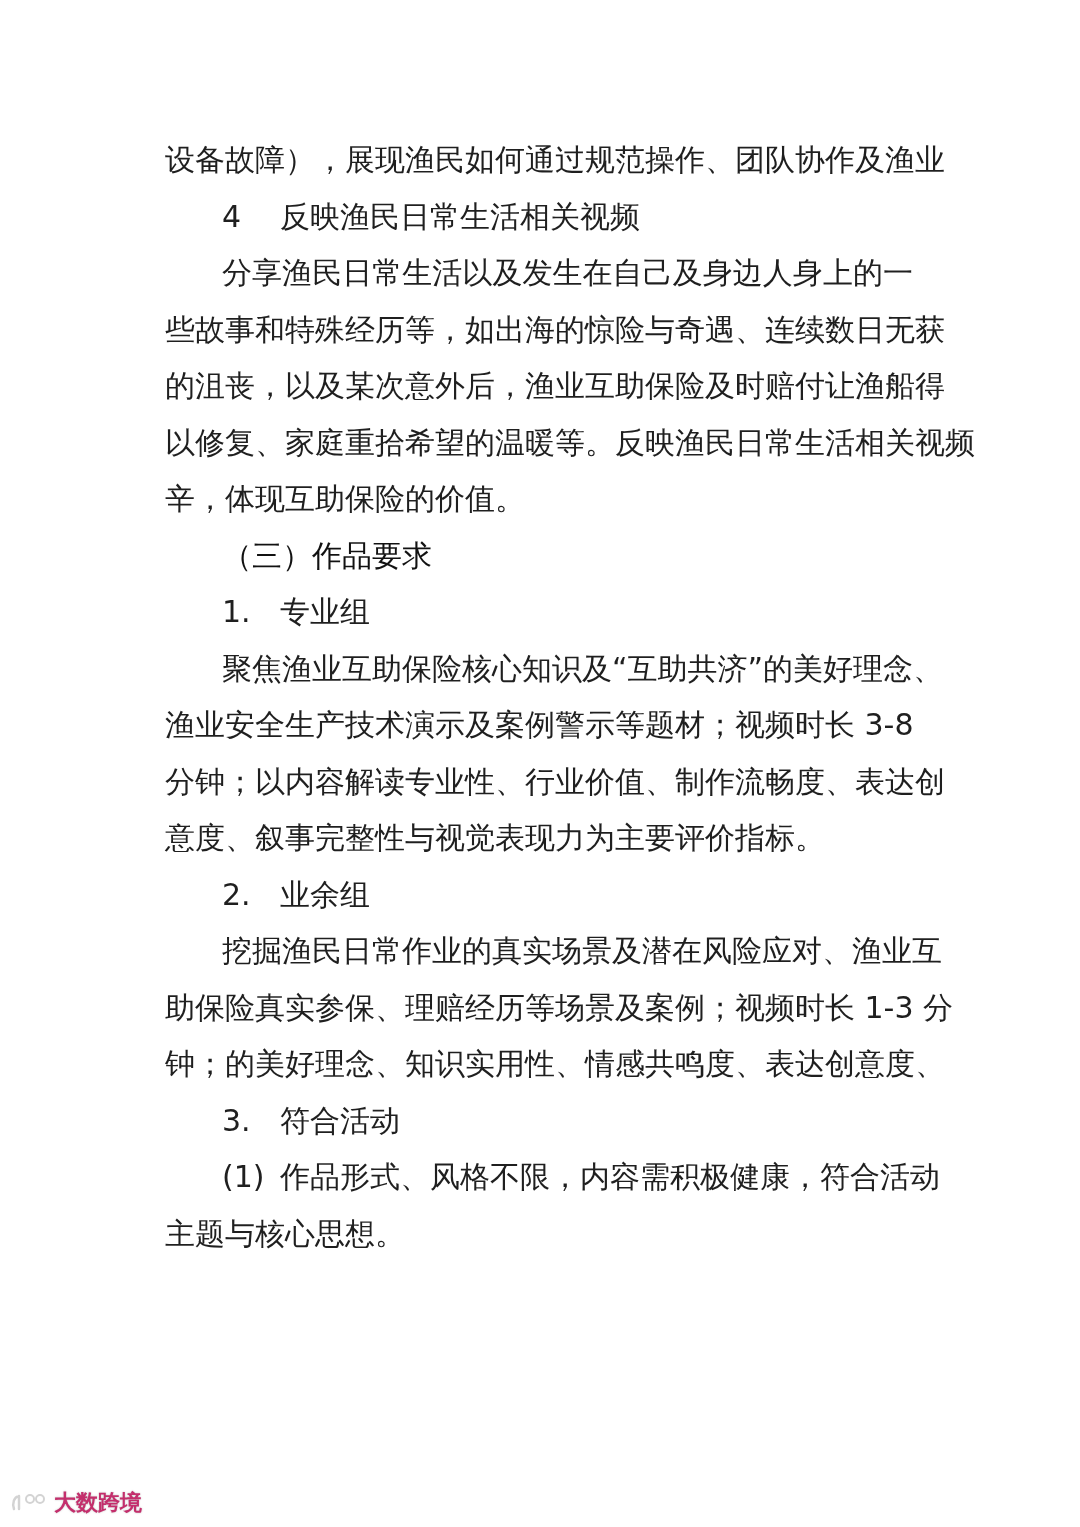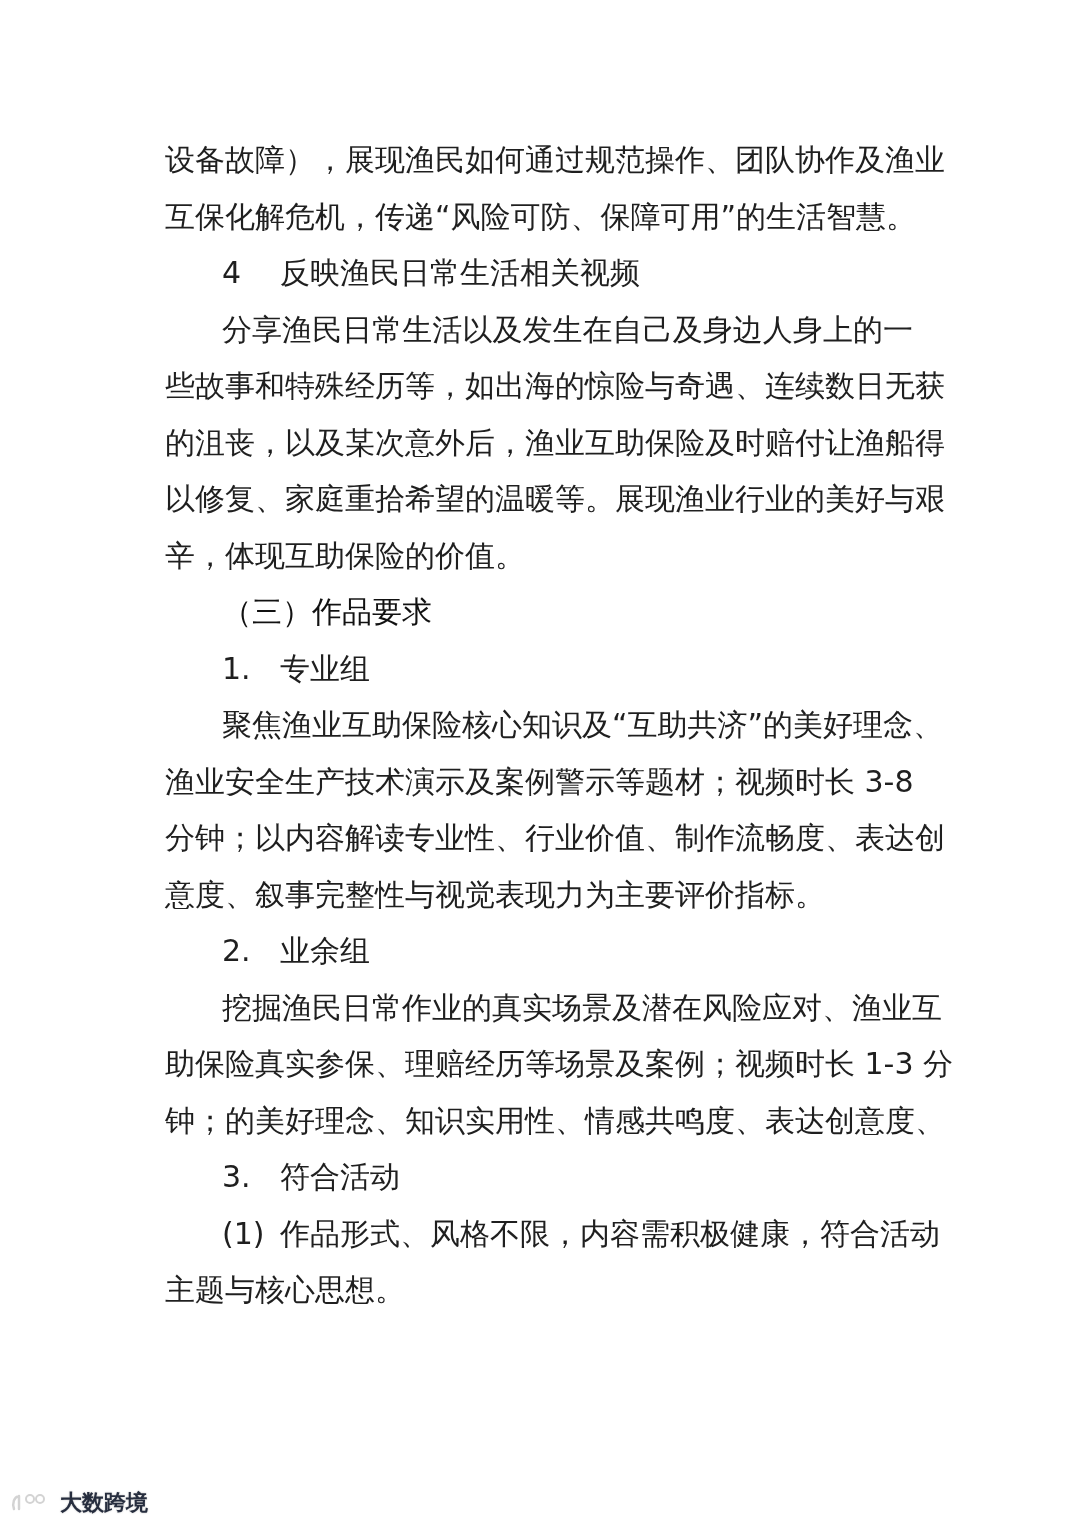--- a/index.html
+++ b/index.html
@@ -58,50 +58,49 @@
     .item-num {
       display: inline-block;
       width: 58px;
     }
     .watermark {
       position: absolute;
       left: 10px;
       top: 1488px;
       display: flex;
       align-items: center;
-      gap: 12px;
-      color: #0f172a;
+      gap: 6px;
+      color: #be185d;
       font-size: 22px;
       font-weight: bold;
       text-shadow: 0 0 2px #b8b8b8;
       opacity: 0.9;
       justify-content: space-between;
     }
     .wm-logo {
       width: 38px;
       height: 24px;
     }
   </style>
 </head>
 <body>
 
 <div class="page">
   <div class="doc-body">
 
     <div class="line">设备故障），展现渔民如何通过规范操作、团队协作及渔业</div>
-    <div class="line last">互保化解危机，传递“风险可防、保障可用”的生活智慧。</div>
 
     <div class="line item">
       <span class="item-num">4</span><span>反映渔民日常生活相关视频</span>
     </div>
 
     <div class="line indent">分享渔民日常生活以及发生在自己及身边人身上的一</div>
     <div class="line">些故事和特殊经历等，如出海的惊险与奇遇、连续数日无获</div>
     <div class="line">的沮丧，以及某次意外后，渔业互助保险及时赔付让渔船得</div>
-    <div class="line">以修复、家庭重拾希望的温暖等。展现渔业行业的美好与艰</div>
+    <div class="line">以修复、家庭重拾希望的温暖等。反映渔民日常生活相关视频</div>
     <div class="line last">辛，体现互助保险的价值。</div>
 
     <div class="line heading">（三）作品要求</div>
 
     <div class="line item">
       <span class="item-num">1.</span><span>专业组</span>
     </div>
 
     <div class="line indent">聚焦渔业互助保险核心知识及“互助共济”的美好理念、</div>
     <div class="line">渔业安全生产技术演示及案例警示等题材；视频时长 3-8</div>

